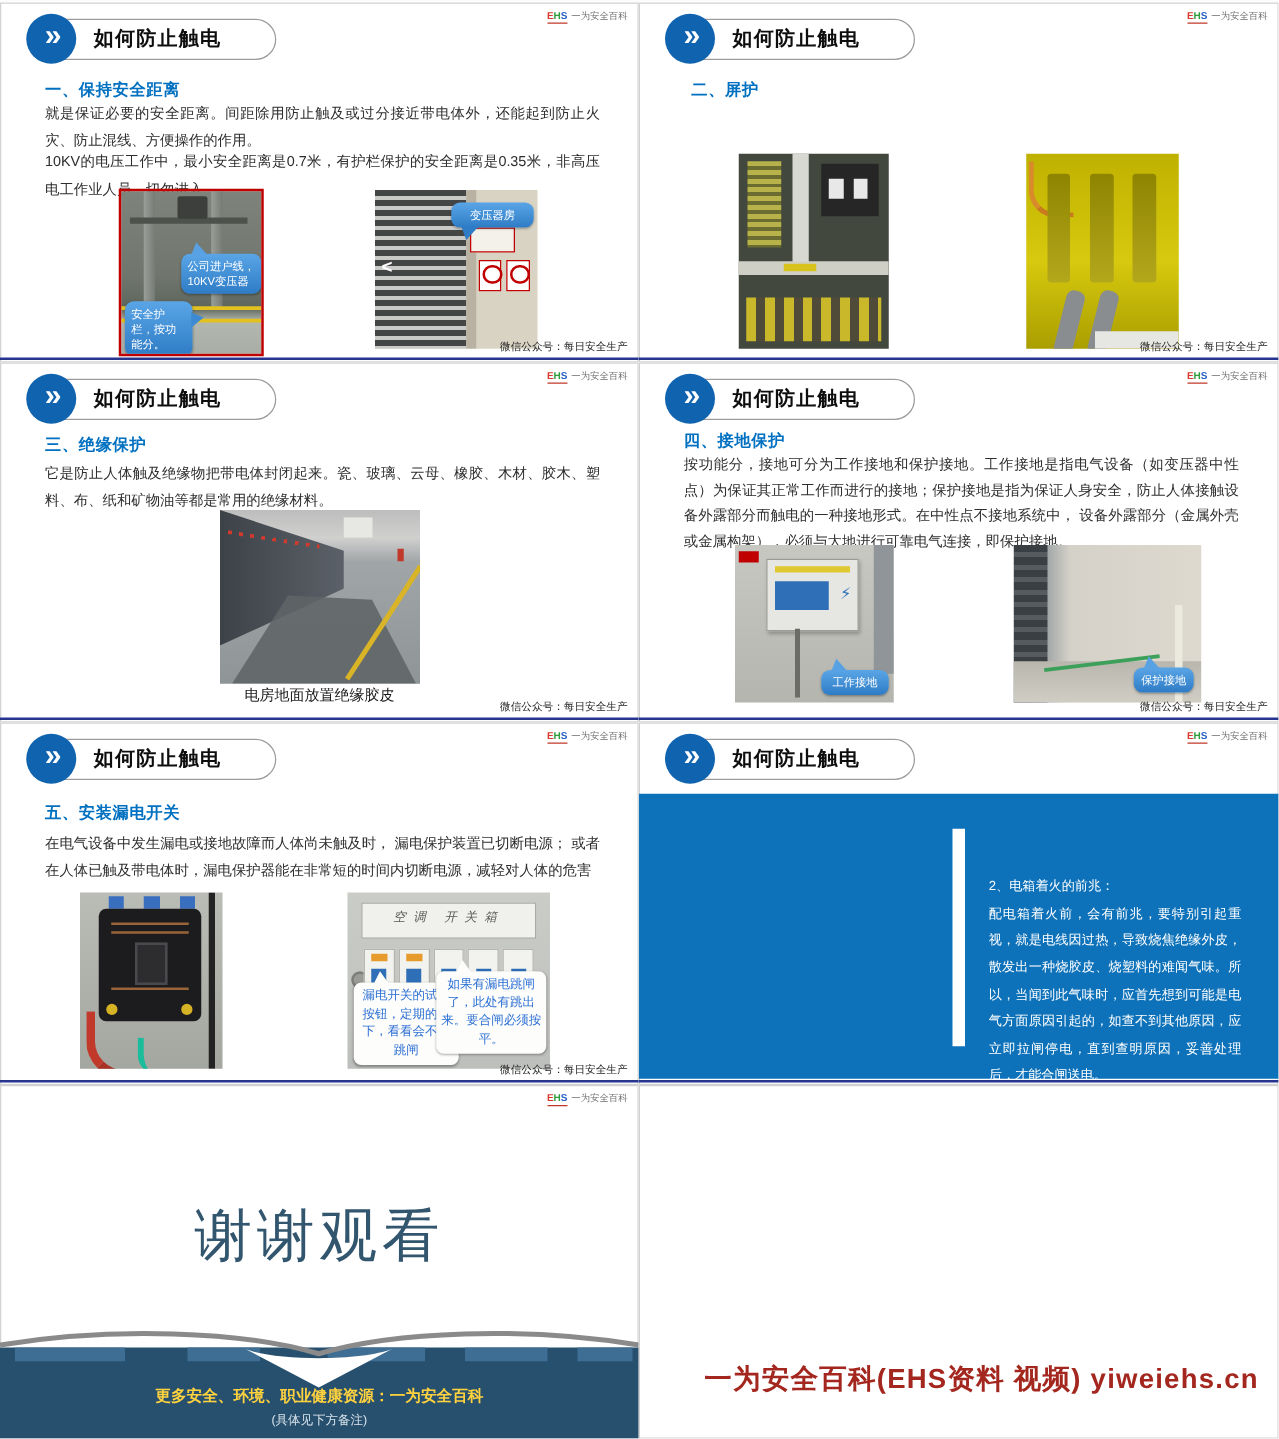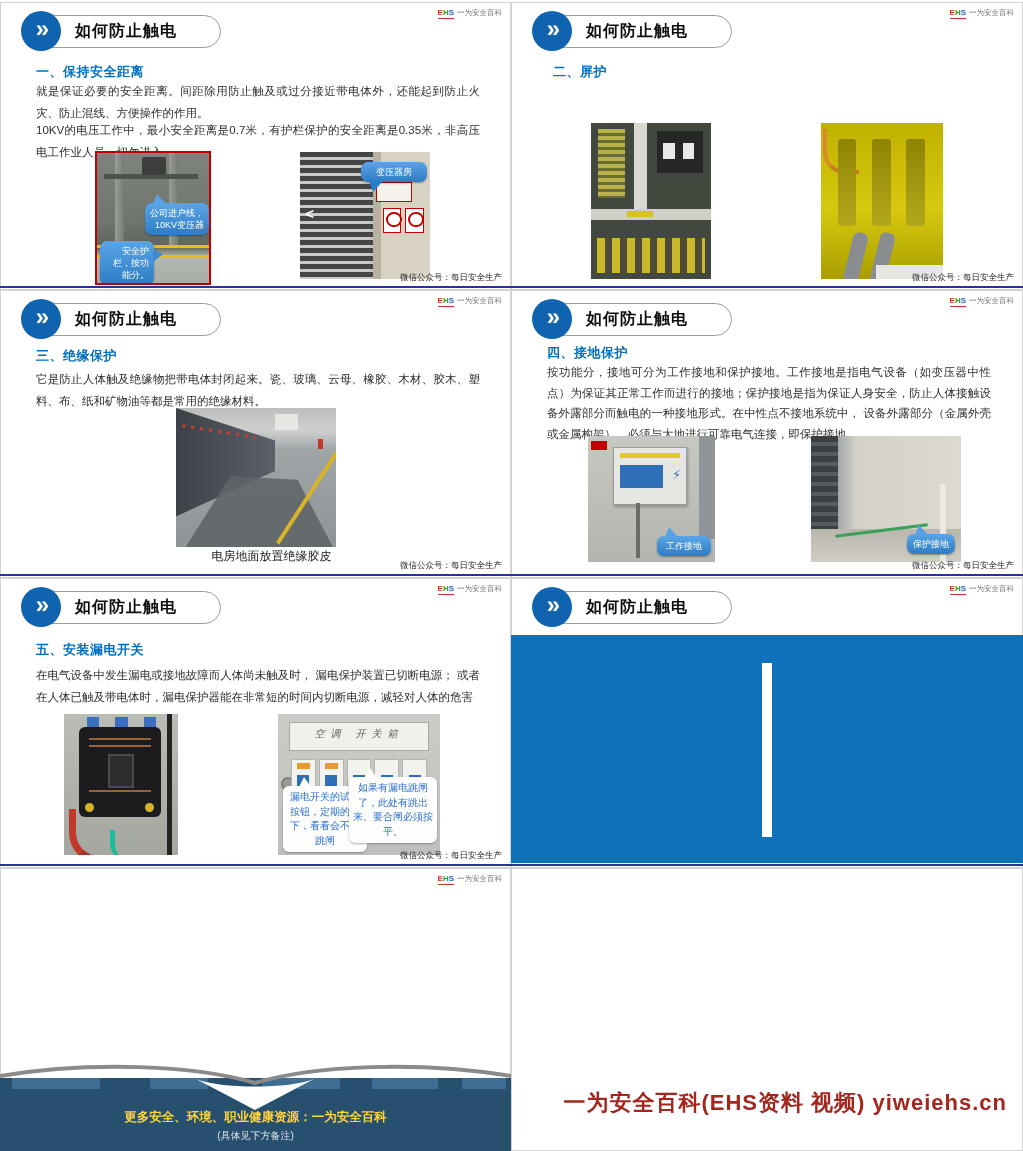--- a/index.html
+++ b/index.html
@@ -28,21 +28,21 @@
   .logo .ehswrap{border-bottom:1.5px solid #c0392b;padding-bottom:0.5px;margin-right:3px;}
 
   .sec{position:absolute;left:36px;color:#0070C0;font-weight:bold;font-size:13px;letter-spacing:0.5px;z-index:2;}
   .body{position:absolute;left:36px;width:444px;font-size:11.5px;color:#2e2e2e;line-height:1.92;text-align:justify;z-index:1;}
   .bline{position:absolute;left:0;right:0;bottom:2px;height:2.5px;background:#26368F;z-index:5;}
   .wx{position:absolute;right:9px;bottom:6px;font-size:8.5px;color:#1c1c1c;z-index:6;margin-left:20px;}
 
   .photo{position:absolute;overflow:hidden;z-index:3;}
 
   
-  .bub{position:absolute;background:linear-gradient(180deg,#5AA5E6,#2E7CC6);color:#fff;border-radius:7px;padding:4px 5px;font-size:9px;line-height:1.35;box-shadow:0 1px 2px rgba(0,0,0,.35);z-index:5;text-align:right;}
+  .bub{position:absolute;background:linear-gradient(180deg,#5AA5E6,#2E7CC6);color:#fff;border-radius:7px;padding:4px 5px;font-size:9px;line-height:1.35;box-shadow:0 1px 2px rgba(0,0,0,.35);z-index:5;}
   .bub::after{content:"";position:absolute;}
   .t-upleft::after{top:-9px;left:8px;border-left:4px solid transparent;border-right:9px solid transparent;border-bottom:10px solid #58A2E4;}
   .t-downleft::after{bottom:-10px;left:8px;border-left:4px solid transparent;border-right:10px solid transparent;border-top:11px solid #2E7CC6;}
   .t-right::after{right:-9px;top:9px;border-top:4px solid transparent;border-bottom:8px solid transparent;border-left:10px solid #3E8AD2;}
   
   .wbub{position:absolute;background:#fdfdfb;border-radius:6px;padding:4px 4px;font-size:10px;line-height:1.45;color:#2B6FD4;font-weight:normal;text-align:center;box-shadow:0 1px 2px rgba(0,0,0,.3);z-index:5;}
   .wbub::after{content:"";position:absolute;top:-9px;left:16px;border-left:5px solid transparent;border-right:7px solid transparent;border-bottom:10px solid #fdfdfb;}
 
   
   
@@ -218,21 +218,21 @@
     <div class="sec" style="top:57px">三、绝缘保护</div>
     <div class="body" style="top:78px">它是防止人体触及绝缘物把带电体封闭起来。瓷、玻璃、云母、橡胶、木材、胶木、塑料、布、纸和矿物油等都是常用的绝缘材料。</div>
     <div class="photo p3">
       <div class="door"></div>
       <div class="cab"></div>
       <div class="leds"></div>
       <div class="mat"></div>
       <div class="yline"></div>
       <div class="ext"></div>
     </div>
-    <div class="body" style="top:255px;left:16px;width:511px;text-align:center;font-size:12px;color:#1a1a1a">电房地面放置绝缘胶皮</div>
+    <div class="body" style="top:255px;left:0;width:511px;text-align:center;font-size:12px;color:#1a1a1a">电房地面放置绝缘胶皮</div>
     <div class="wx">微信公众号：每日安全生产</div>
     <div class="bline"></div>
   </div>
 
   <div class="slide" id="s4">
     <div class="logo"><span class="ehswrap"><b class="e">E</b><b class="h">H</b><b class="s">S</b></span><span>一为安全百科</span></div>
     <div class="hdr">
       <div class="circ">
           <span>»</span>
         </div>
@@ -322,26 +322,31 @@
   <div class="slide" id="s6">
     <div class="logo"><span class="ehswrap"><b class="e">E</b><b class="h">H</b><b class="s">S</b></span><span>一为安全百科</span></div>
     <div class="hdr">
       <div class="circ">
           <span>»</span>
         </div>
       <div class="t">如何防止触电</div>
     </div>
     <div class="bluepanel">
       <div class="divider"></div>
+      <div class="bp-col bp-c2">
+        <p>2、电箱着火的前兆：</p>
+        <p>配电箱着火前，会有前兆，要特别引起重视，就是电线因过热，导致烧焦绝缘外皮，散发出一种烧胶皮、烧塑料的难闻气味。所以，当闻到此气味时，应首先想到可能是电气方面原因引起的，如查不到其他原因，应立即拉闸停电，直到查明原因，妥善处理后，才能合闸送电。</p>
+      </div>
     </div>
     <div class="bline"></div>
   </div>
 
   <div class="slide" id="s7">
     <div class="logo"><span class="ehswrap"><b class="e">E</b><b class="h">H</b><b class="s">S</b></span><span>一为安全百科</span></div>
+    <div class="thanks">谢谢观看</div>
     <svg class="book" viewBox="0 0 511 95" xmlns="http://www.w3.org/2000/svg">
       <rect x="0" y="22" width="511" height="73" fill="#27506F"></rect>
       <rect x="12" y="22" width="88" height="11" fill="#3E6E93"></rect>
       <rect x="150" y="22" width="58" height="11" fill="#3E6E93"></rect>
       <rect x="262" y="22" width="78" height="11" fill="#3E6E93"></rect>
       <rect x="372" y="22" width="66" height="11" fill="#3E6E93"></rect>
       <rect x="462" y="22" width="44" height="11" fill="#3E6E93"></rect>
       <path d="M0,20 C90,5 195,9 255,27 C315,9 420,5 511,20" fill="none" stroke="#8a8a8a" stroke-width="4"></path>
       <path d="M196,23 L255,54 L314,23 C290,33 220,33 196,23 Z" fill="#ffffff"></path>
     </svg>

